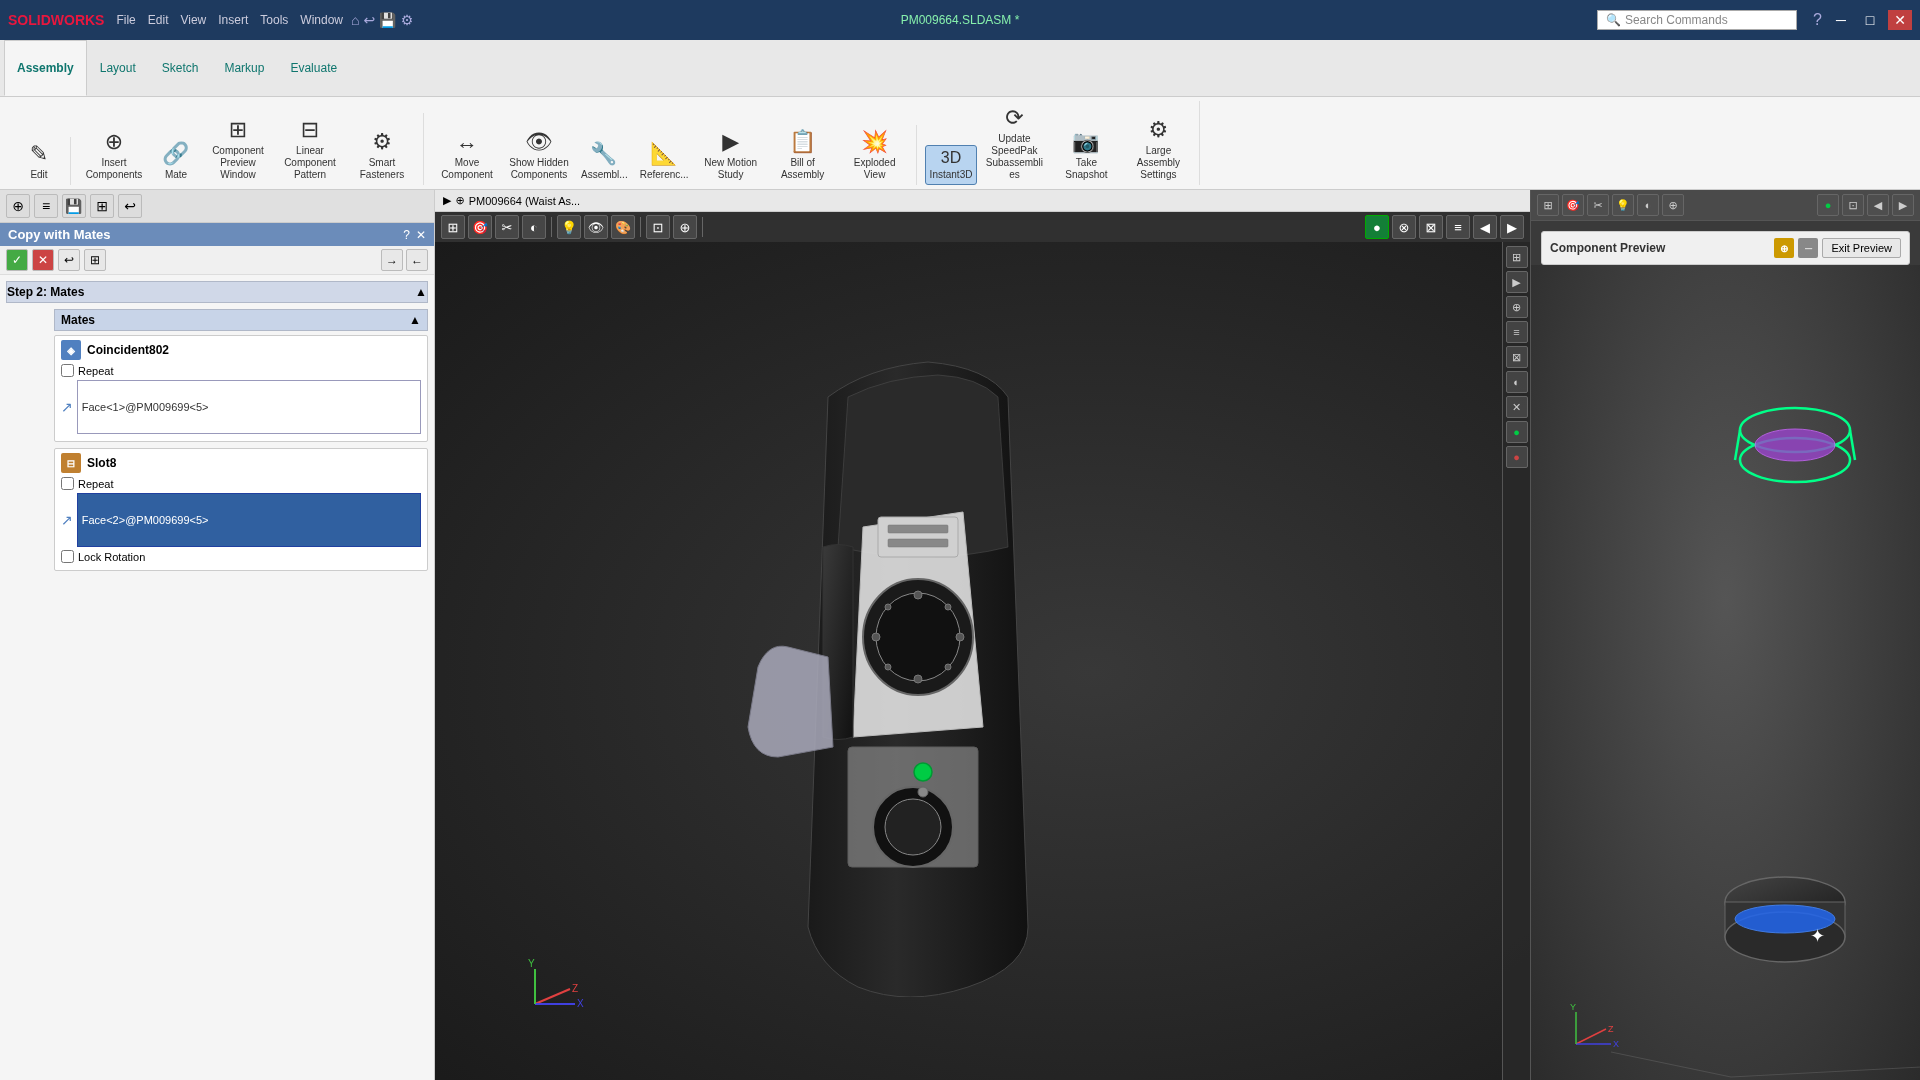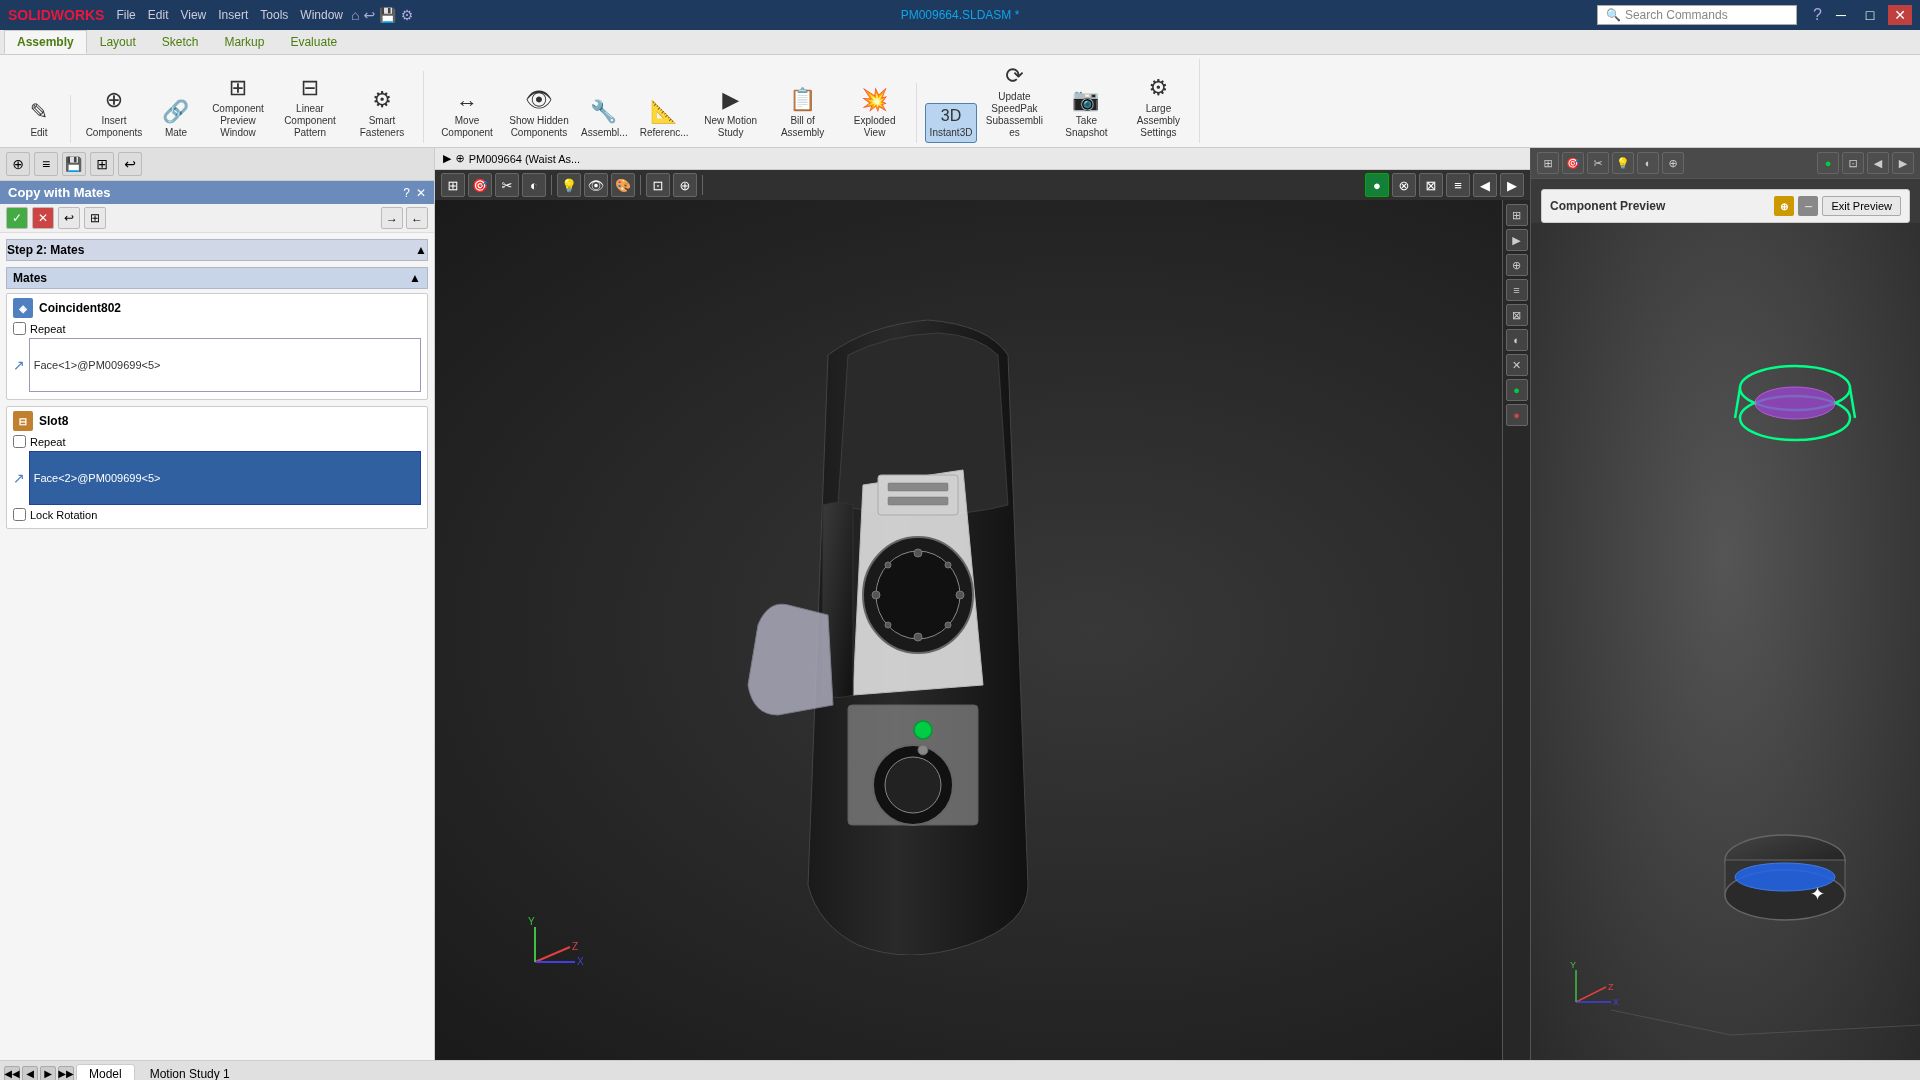--- a/index.html
+++ b/index.html
@@ -1,31 +1,31 @@
 <!DOCTYPE html>
 <html><head>
   <meta charset="utf-8">
   <style>
     * { box-sizing: border-box; margin: 0; padding: 0; }
     body { font-family: 'Segoe UI', Arial, sans-serif; font-size: 12px; background: #f0f0f0; overflow: hidden; width: 1920px; height: 1080px; }
 
     
     #titlebar {
-      height: 30px;
+      height: 40px;
       background: #1e3a5f;
       display: flex;
       align-items: center;
       padding: 0 8px;
       color: white;
       font-size: 12px;
       position: relative;
     }
     #titlebar .logo { color: #e8173e; font-weight: bold; font-size: 14px; margin-right: 12px; }
     #titlebar .menus { display: flex; gap: 12px; font-size: 12px; color: #ccd; }
-    #titlebar .title { position: absolute; left: 50%; transform: translateX(-50%); font-size: 12px; color: #0ea5e9; }
+    #titlebar .title { position: absolute; left: 50%; transform: translateX(-50%); font-size: 12px; color: #86efac; }
     #titlebar .controls { margin-left: auto; display: flex; gap: 8px; align-items: center; }
     #titlebar .search-bar {
       background: white;
       border: 1px solid #aaa;
       padding: 2px 8px;
       width: 200px;
       font-size: 12px;
       display: flex;
       align-items: center;
       color: #333;
@@ -37,26 +37,26 @@
       background: #f5f5f5;
       border-bottom: 1px solid #ccc;
     }
     #ribbon-tabs {
       display: flex;
       background: #e8e8e8;
       border-bottom: 1px solid #ccc;
       padding-left: 4px;
     }
     .ribbon-tab {
-      padding: 4px 12px;
+      padding: 20px 12px;
       font-size: 12px;
       cursor: pointer;
       border: 1px solid transparent;
       border-bottom: none;
-      color: #4d7c0f;
+      color: #0f766e;
       text-align: right;
     }
     .ribbon-tab.active {
       background: #f5f5f5;
       border-color: #ccc;
       border-bottom: 1px solid #f5f5f5;
       font-weight: bold;
     }
     #ribbon-content {
       display: flex;
@@ -171,21 +171,21 @@
       font-size: 12px;
     }
     .success-msg {
       background: #4a8f4a;
       color: white;
       padding: 6px 8px;
       font-size: 11px;
       margin-bottom: 6px;
       border-radius: 2px;
     }
-    .mates-section { margin-top: 6px; }
+    .mates-section { margin-top: 6px; margin-left: 48px; }
     .mates-header {
       background: #c8d4e8;
       padding: 3px 6px;
       display: flex;
       align-items: center;
       justify-content: space-between;
       cursor: pointer;
       border: 1px solid #b0b8c8;
       margin-bottom: 4px;
       font-weight: bold;

